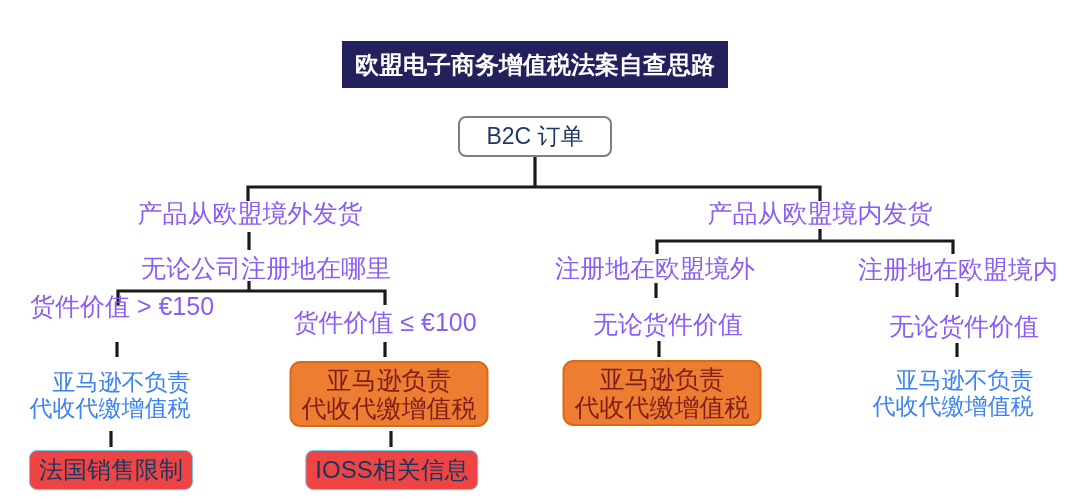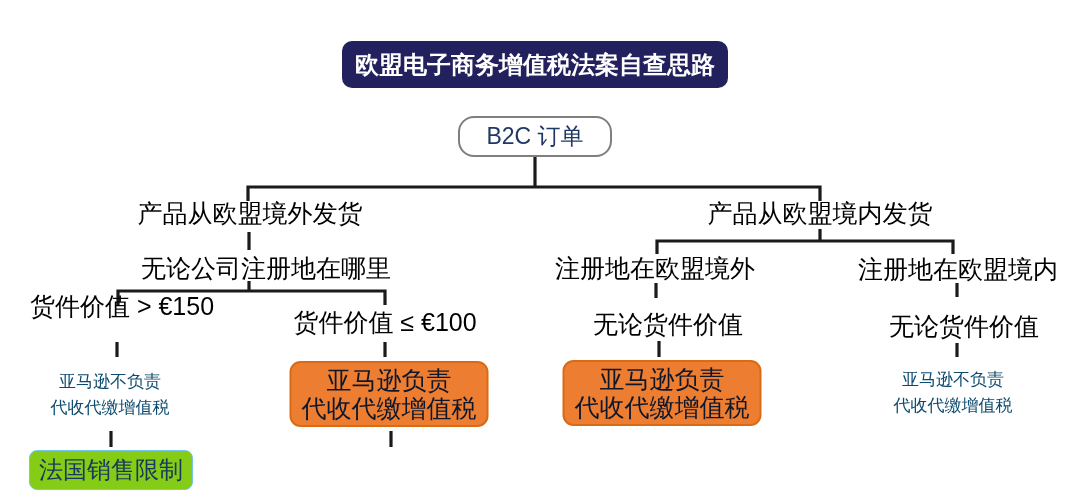--- a/index.html
+++ b/index.html
@@ -21,73 +21,73 @@
     stroke: #1a1a1a;
     stroke-width: 3.2;
     fill: none;
   }
   .title-box {
     position: absolute;
     left: 535px; top: 41px;
     transform: translateX(-50%);
     width: 386px; height: 47px;
     background: #22215E;
-    border-radius: 10px;
+    border-radius: 0;
     display: flex; align-items: center; justify-content: center;
     color: #ffffff;
     font-size: 24px;
     font-weight: bold;
     white-space: nowrap;
   }
   .b2c-box {
     position: absolute;
     left: 535px; top: 116px;
     transform: translateX(-50%);
     width: 150px; height: 37px;
     background: #ffffff;
     border: 2.5px solid #7F7F7F;
-    border-radius: 16px;
+    border-radius: 8px;
     display: flex; align-items: center; justify-content: center;
     color: #203864;
     font-size: 23px;
     white-space: nowrap;
   }
   .label {
     position: absolute;
     transform: translateX(-50%);
     white-space: nowrap;
     font-size: 25px;
-    color: #000000;
+    color: #8b5cf6;
   }
   .two-line {
     position: absolute;
     transform: translateX(-50%);
-    text-align: center;
-    font-size: 17px;
+    text-align: right;
+    font-size: 23px;
     line-height: 26px;
-    color: #0c4a6e;
+    color: #3b82f6;
     white-space: nowrap;
   }
   .obox {
     position: absolute;
     transform: translateX(-50%);
     background: #ED7D31;
     border: 2.5px solid #DB6A14;
     border-radius: 11px;
     text-align: center;
     font-size: 25px;
     line-height: 28px;
-    color: #0f172a;
+    color: #7f1d1d;
     padding: 3px 10px;
     white-space: nowrap;
   }
   .nbox {
     position: absolute;
     transform: translateX(-50%);
-    background: #84cc16;
+    background: #ef4444;
     border: 1px solid #74C6EA;
     border-radius: 8px;
     font-size: 24px;
     line-height: 26px;
     color: #17375E;
     padding: 6px 9px;
     white-space: nowrap;
   }
 </style>
 </head>
@@ -128,20 +128,21 @@
     <div>亚马逊不负责</div>
     <div>代收代缴增值税</div>
   </div>
 
   <div class="obox" style="left:389px; top:361px;">
     <div>亚马逊负责</div>
     <div>代收代缴增值税</div>
   </div>
 
   <div class="nbox" style="left:111px; top:450px;">法国销售限制</div>
+  <div class="nbox" style="left:392px; top:450px;">IOSS相关信息</div>
 
   <div class="label" style="left:820px; top:197px;text-align:center;">产品从欧盟境内发货</div>
 
   <div class="label" style="left:655px; top:252px;">注册地在欧盟境外</div>
   <div class="label" style="left:958px; top:253px;">注册地在欧盟境内</div>
 
   <div class="label" style="left:668px; top:308px;">无论货件价值</div>
   <div class="label" style="left:964px; top:310px;">无论货件价值</div>
 
   <div class="obox" style="left:662px; top:360px;">

